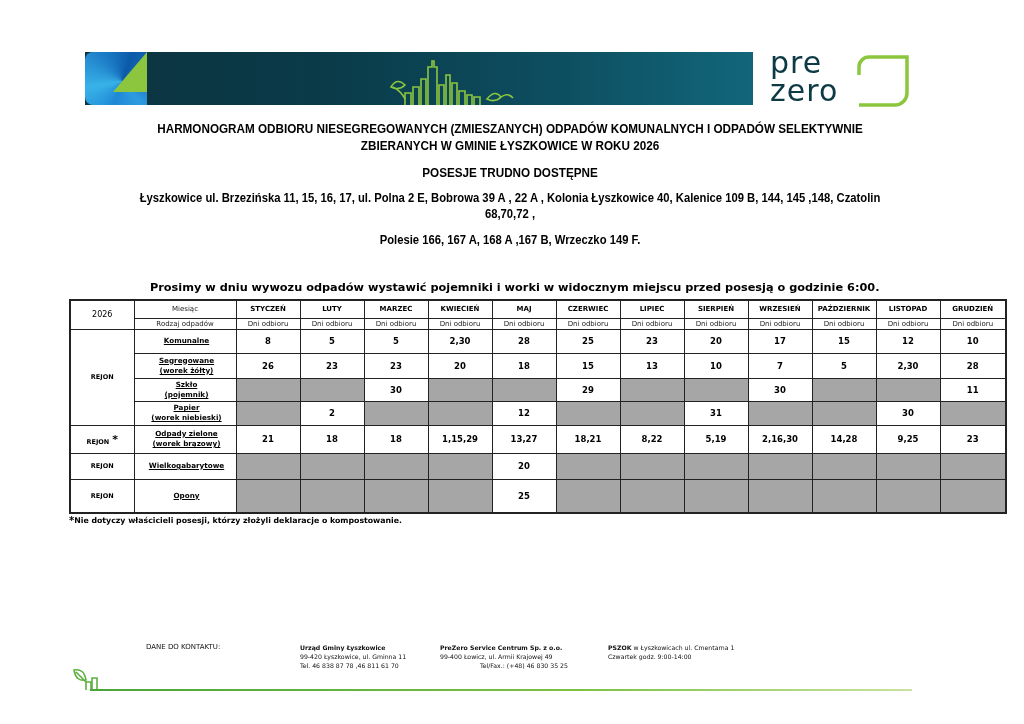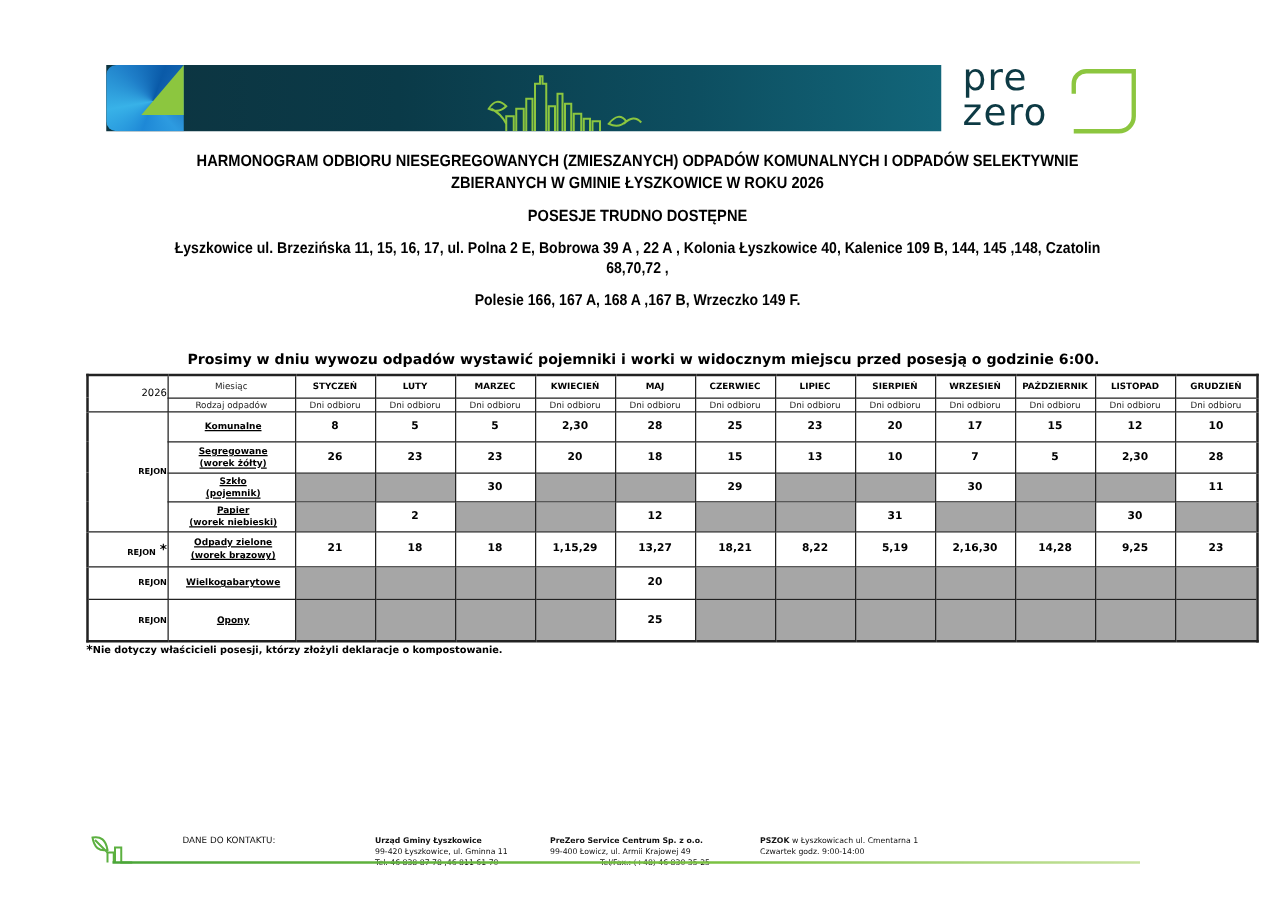--- a/index.html
+++ b/index.html
@@ -52,21 +52,21 @@
   
   table.schedule {
     position: absolute; left: 69px; top: 299px; width: 936px;
     border-collapse: collapse; table-layout: fixed;
     font-family: "DejaVu Sans", sans-serif;
   }
   .schedule td {
     border: 1px solid #222; text-align: center; vertical-align: middle;
     padding: 0; overflow: hidden;
   }
-  .schedule .outer-l { border-left: 2px solid #222; text-align: right; }
+  .schedule .outer-l { border-left: 2px solid #222; }
   .schedule .outer-r { border-right: 2px solid #222; }
   .c-year { font-size: 8px; }
   .c-sm { font-size: 7px; color: #222; }
   .c-month { font-size: 7px; font-weight: bold; }
   .c-sub { font-size: 7px; color: #222; }
   .c-rejon { font-size: 6.5px; font-weight: bold; }
   .c-type { font-size: 7.2px; font-weight: bold; text-align: right; padding-left: 3px !important; line-height: 10px; text-decoration: underline; }
   .c-val { font-size: 8.5px; font-weight: bold; }
   .c-grey { background: #a6a6a6; }
   .star { font-size: 11px; font-weight: bold; vertical-align: 1px; margin-left: 3px; }
@@ -80,21 +80,21 @@
   .r-wie td { height: 26px; }
   .r-opo td { height: 34px; }
 
   .footnote {
     position: absolute; left: 69px; top: 515px;
     font-size: 7.8px; font-weight: bold; font-family: "DejaVu Sans", sans-serif;
   }
   .footnote .fstar { font-size: 10px; vertical-align: -1px; }
 
   
-  .contact { position: absolute; font-family: "DejaVu Sans", sans-serif; font-size: 6.2px; line-height: 9px; color: #111; margin-top: 25px; }
+  .contact { position: absolute; font-family: "DejaVu Sans", sans-serif; font-size: 6.2px; line-height: 9px; color: #111; }
   .contact b { font-weight: bold; }
   .ct-label { left: 146px; top: 643px; font-size: 7px; }
   .ct-urzad { left: 300px; top: 643px; }
   .ct-prezero { left: 440px; top: 643px; }
   .ct-pszok { left: 608px; top: 643px; }
   .indent { padding-left: 40px; }
 
   .footer-line {
     position: absolute; left: 90px; top: 689px; width: 822px; height: 2px;
     background: linear-gradient(90deg, #4aa538 0%, #7cc243 60%, #c9e3a0 100%);

